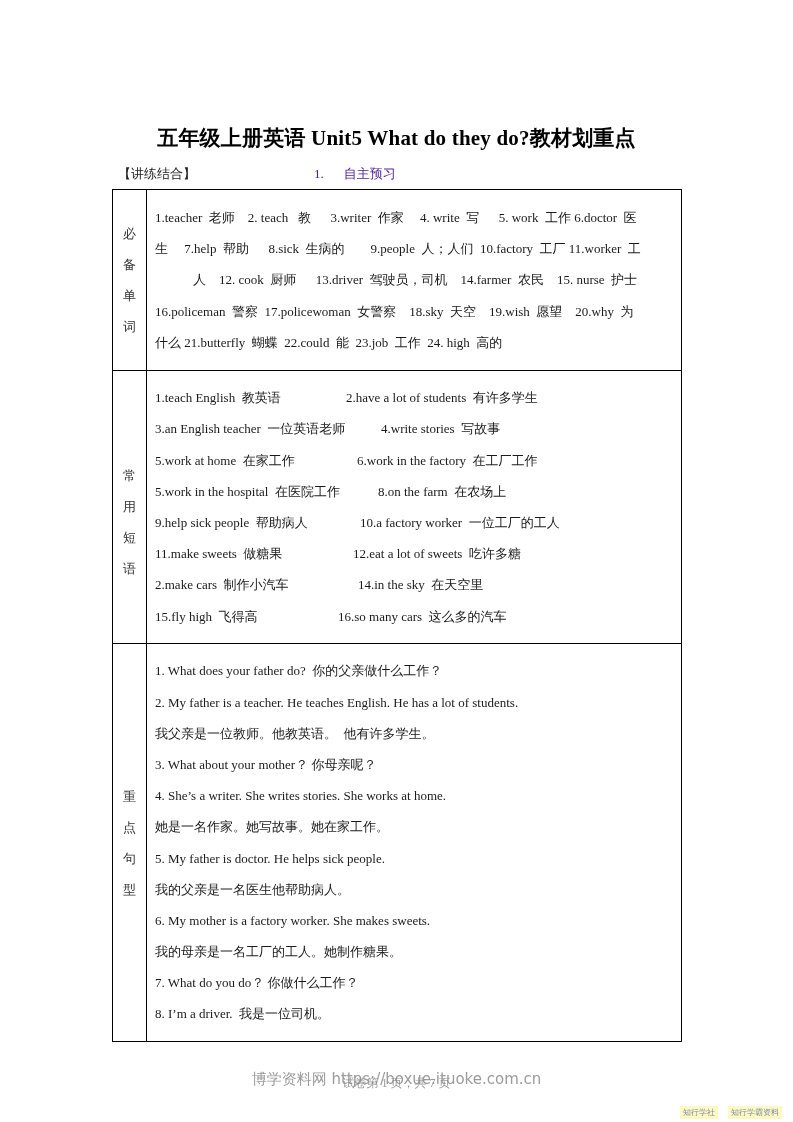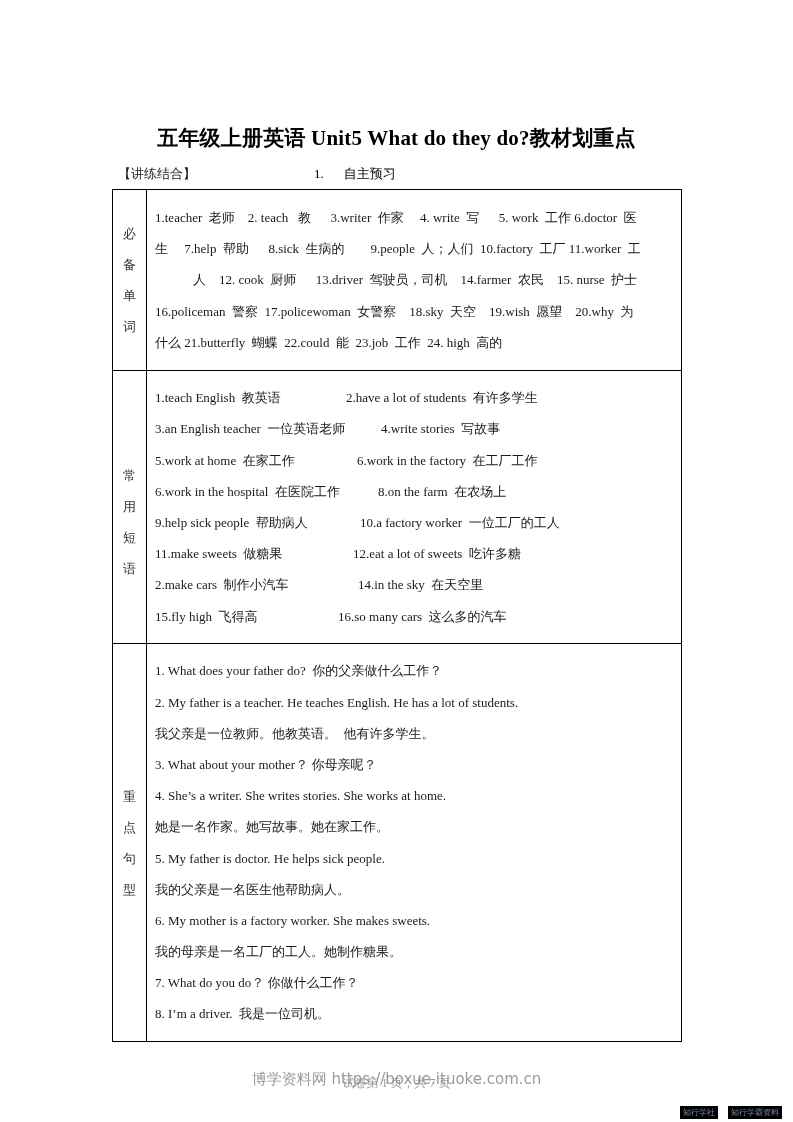--- a/index.html
+++ b/index.html
@@ -31,21 +31,21 @@
       top: 165px;
       left: 118px;
       font-size: 13px;
       color: #222;
     }
     .subhead-num {
       position: absolute;
       top: 165px;
       left: 314px;
       font-size: 13px;
-      color: #000000;
+      color: #4c1d95;
     }
     .subhead-num span.gap { display: inline-block; width: 20px; }
     table.main {
       position: absolute;
       top: 189px;
       left: 112px;
       width: 570px;
       border-collapse: collapse;
       table-layout: fixed;
     }
@@ -113,21 +113,21 @@
       top: 1106px;
       left: 680px;
       font-family: "DejaVu Sans", sans-serif;
       font-size: 8px;
       color: #7a8aa8;
       white-space: nowrap;
     }
     .corner-logos span {
       display: inline-block;
       padding: 1px 3px;
-      background: #000000;
+      background: #fef9c3;
       margin-right: 10px;
     }
   </style>
 </head>
 <body>
 
 <div class="title">五年级上册英语 Unit5 What do they do?教材划重点</div>
 
 <div class="subhead">【讲练结合】</div>
 <div class="subhead-num">
@@ -167,21 +167,21 @@
       </div>
       <div class="phrase-row">
         <span style="white-space:pre;">3.an English teacher  一位英语老师</span>
         <span class="col2" style="left:226px;white-space:pre;">4.write stories  写故事</span>
       </div>
       <div class="phrase-row">
         <span style="white-space:pre;">5.work at home  在家工作</span>
         <span class="col2" style="left:202px;white-space:pre;">6.work in the factory  在工厂工作</span>
       </div>
       <div class="phrase-row">
-        <span style="white-space:pre;">6.work in the hospital  在医院工作</span>
+        <span style="white-space:pre;">5.work in the hospital  在医院工作</span>
         <span class="col2" style="left:223px;white-space:pre;">8.on the farm  在农场上</span>
       </div>
       <div class="phrase-row">
         <span style="white-space:pre;">9.help sick people  帮助病人</span>
         <span class="col2" style="left:205px;white-space:pre;text-align:center;">10.a factory worker  一位工厂的工人</span>
       </div>
       <div class="phrase-row">
         <span style="white-space:pre;">11.make sweets  做糖果</span>
         <span class="col2" style="left:198px;white-space:pre;">12.eat a lot of sweets  吃许多糖</span>
       </div>

